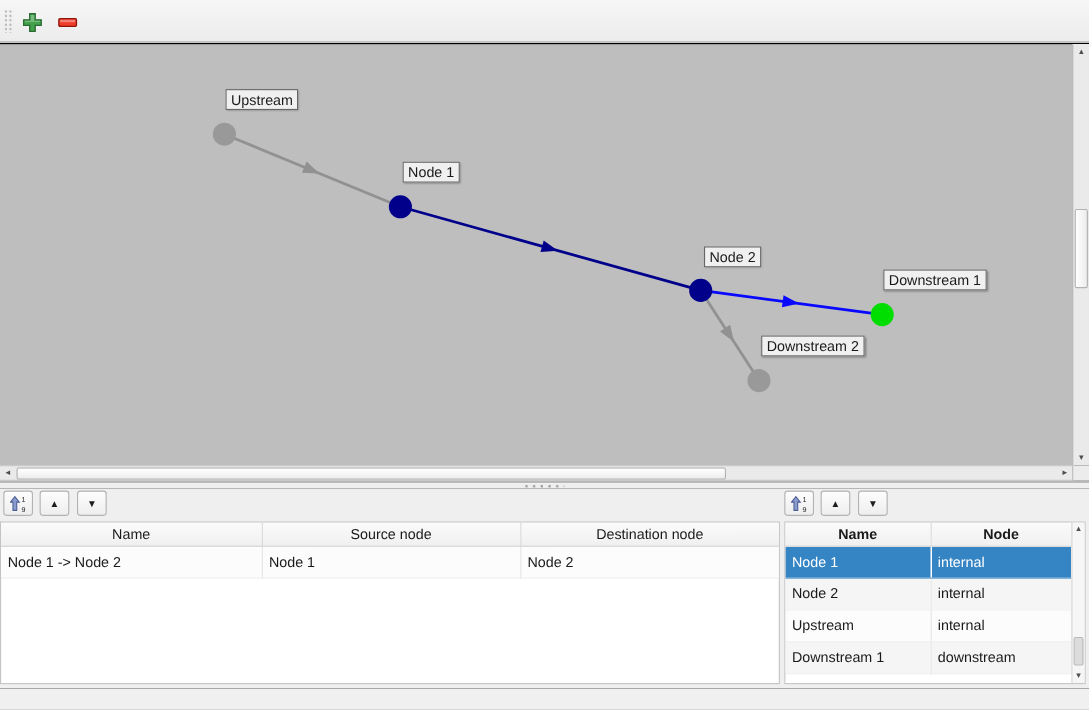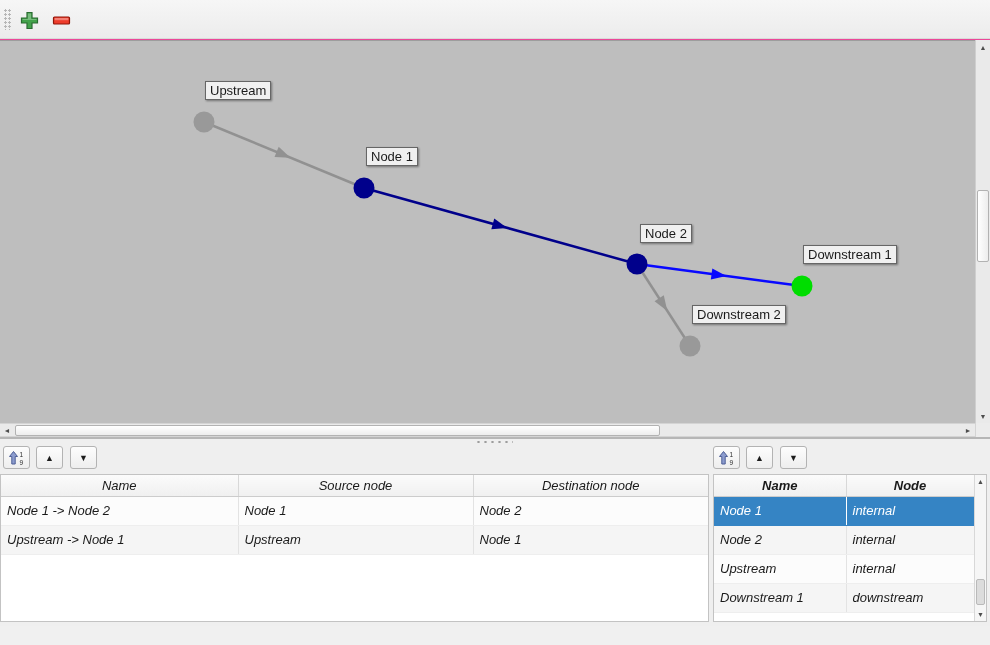--- a/index.html
+++ b/index.html
@@ -1,18 +1,18 @@
 <!DOCTYPE html>
 <html style="--sel: #3584c4; --canvas: #bebebe;"><head>
 <meta charset="utf-8">
 <style>
   * { box-sizing: border-box; margin: 0; padding: 0; }
   html,body { width: 990px; height: 645px; }
   body { font-family: "Liberation Sans", "DejaVu Sans", sans-serif; font-size: 13px; color: #1a1a1a; background:#f0f0f0; }
-  #app { position: relative; width: 990px; height: 626px; overflow: hidden; background: #ec4899; }
+  #app { position: relative; width: 990px; height: 626px; overflow: hidden; background: #000000; }
 
   
   #toolbar { position:absolute; left:0; top:0; width:990px; height:39px;
     background: linear-gradient(#f6f6f6,#ececec); border-bottom:1px solid #dadada; }
   .tb-grip { position:absolute; left:4px; top:9px; width:8px; height:21px;
     background-image: radial-gradient(circle at 1.5px 1.5px,#b6b6b6 1px, transparent 1.3px);
     background-size: 4px 4px; cursor: grab; }
   .tb-btn { position:absolute; top:8px; width:24px; height:24px; border:none; background:transparent;
     display:flex; align-items:center; justify-content:center; cursor:pointer; }
   #btn-add { left:17px; } #btn-remove { left:49px; }
@@ -46,21 +46,21 @@
 
   
   #bottom { position:absolute; left:0; top:444px; width:990px; height:201px; background:#efefef; }
   .mini-toolbar { position:absolute; top:2px; height:24px; }
   #edges-toolbar { left:3px; } #nodes-toolbar { left:713px; }
   .mt-btn { position:absolute; top:0; width:27px; height:23px; border:1px solid #b3b3b3; border-radius:3px;
     background:linear-gradient(#fdfdfd,#eeeeee); display:flex; align-items:center; justify-content:center;
     font-size:9px; color:#1c1c1c; cursor:pointer; padding:0; }
   .mt-sort { left:0; } .mt-up { left:33px; } .mt-down { left:67px; }
 
-  .table-frame { position:absolute; top:30px; height:148px; background:#ffffff; border:1px solid #c3c3c3; overflow:hidden;font-style:italic; }
+  .table-frame { position:absolute; top:30px; height:148px; background:#ffffff; border:1px solid #c3c3c3; overflow:hidden; }
   #edges-frame { left:0; width:709px; }
   #nodes-frame { left:713px; width:274px; }
   #bottom-pane-splitter { position:absolute; left:709px; top:30px; width:4px; height:148px; cursor:col-resize; }
 
   table { border-collapse:collapse; table-layout:fixed; }
   th { height:21px; font-weight:normal; font-size:13px; text-align:center;
     background:linear-gradient(#fbfbfb,#f0f0f0); border-right:1px solid #d8d8d8; border-bottom:1px solid #cccccc;
     padding:0 4px; overflow:hidden; white-space:nowrap; cursor:pointer; }
   td { height:29px; font-size:13px; padding:0 6px; background:#fcfcfc;
     border-right:1px solid #e3e3e3; border-bottom:1px solid #eeeeee; overflow:hidden; white-space:nowrap; cursor:default; }
@@ -180,25 +180,20 @@
               <th>Source node</th>
               <th>Destination node</th>
             </tr>
           </thead>
         <tbody id="edges-body">
             <tr>
               <td>Node 1 -&gt; Node 2</td>
               <td>Node 1</td>
               <td>Node 2</td>
             </tr>
-            <tr>
-              <td>Upstream -&gt; Node 1</td>
-              <td>Upstream</td>
-              <td>Node 1</td>
-            </tr>
           </tbody>
       </table>
     </div>
 
     <div id="bottom-pane-splitter"></div>
 
     <div class="table-frame" id="nodes-frame">
       <table id="nodes-table">
         <thead>
             <tr id="nodes-head">

